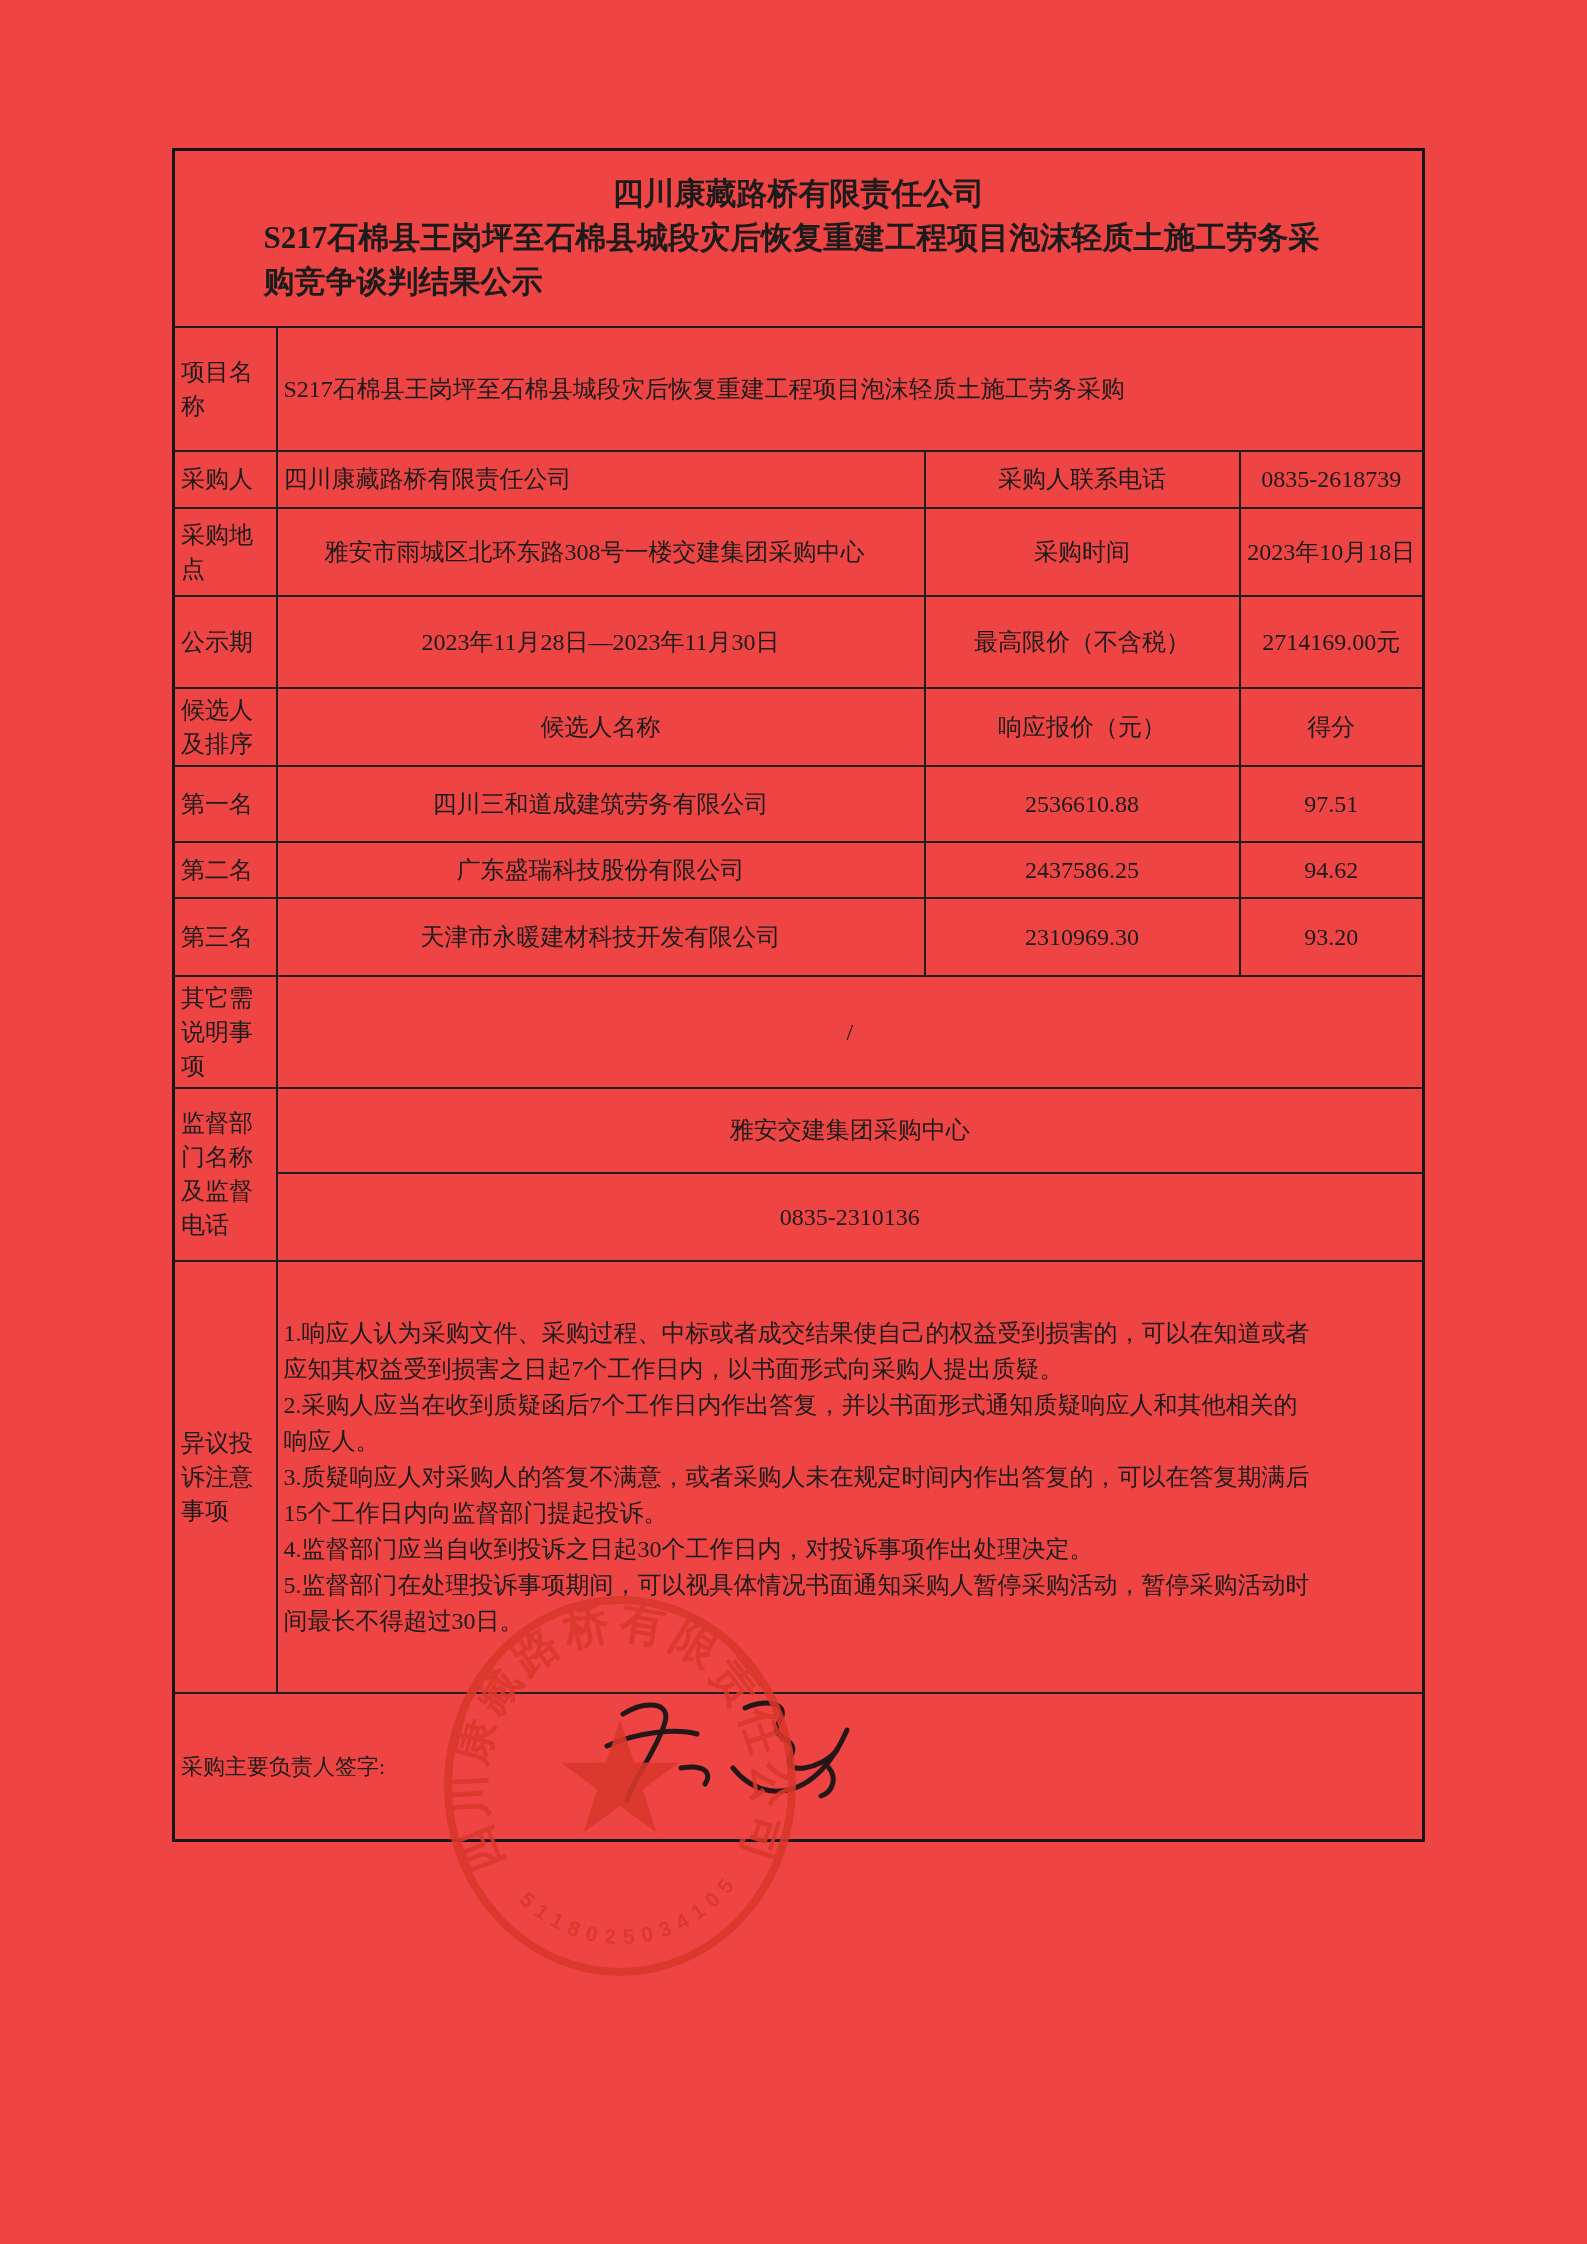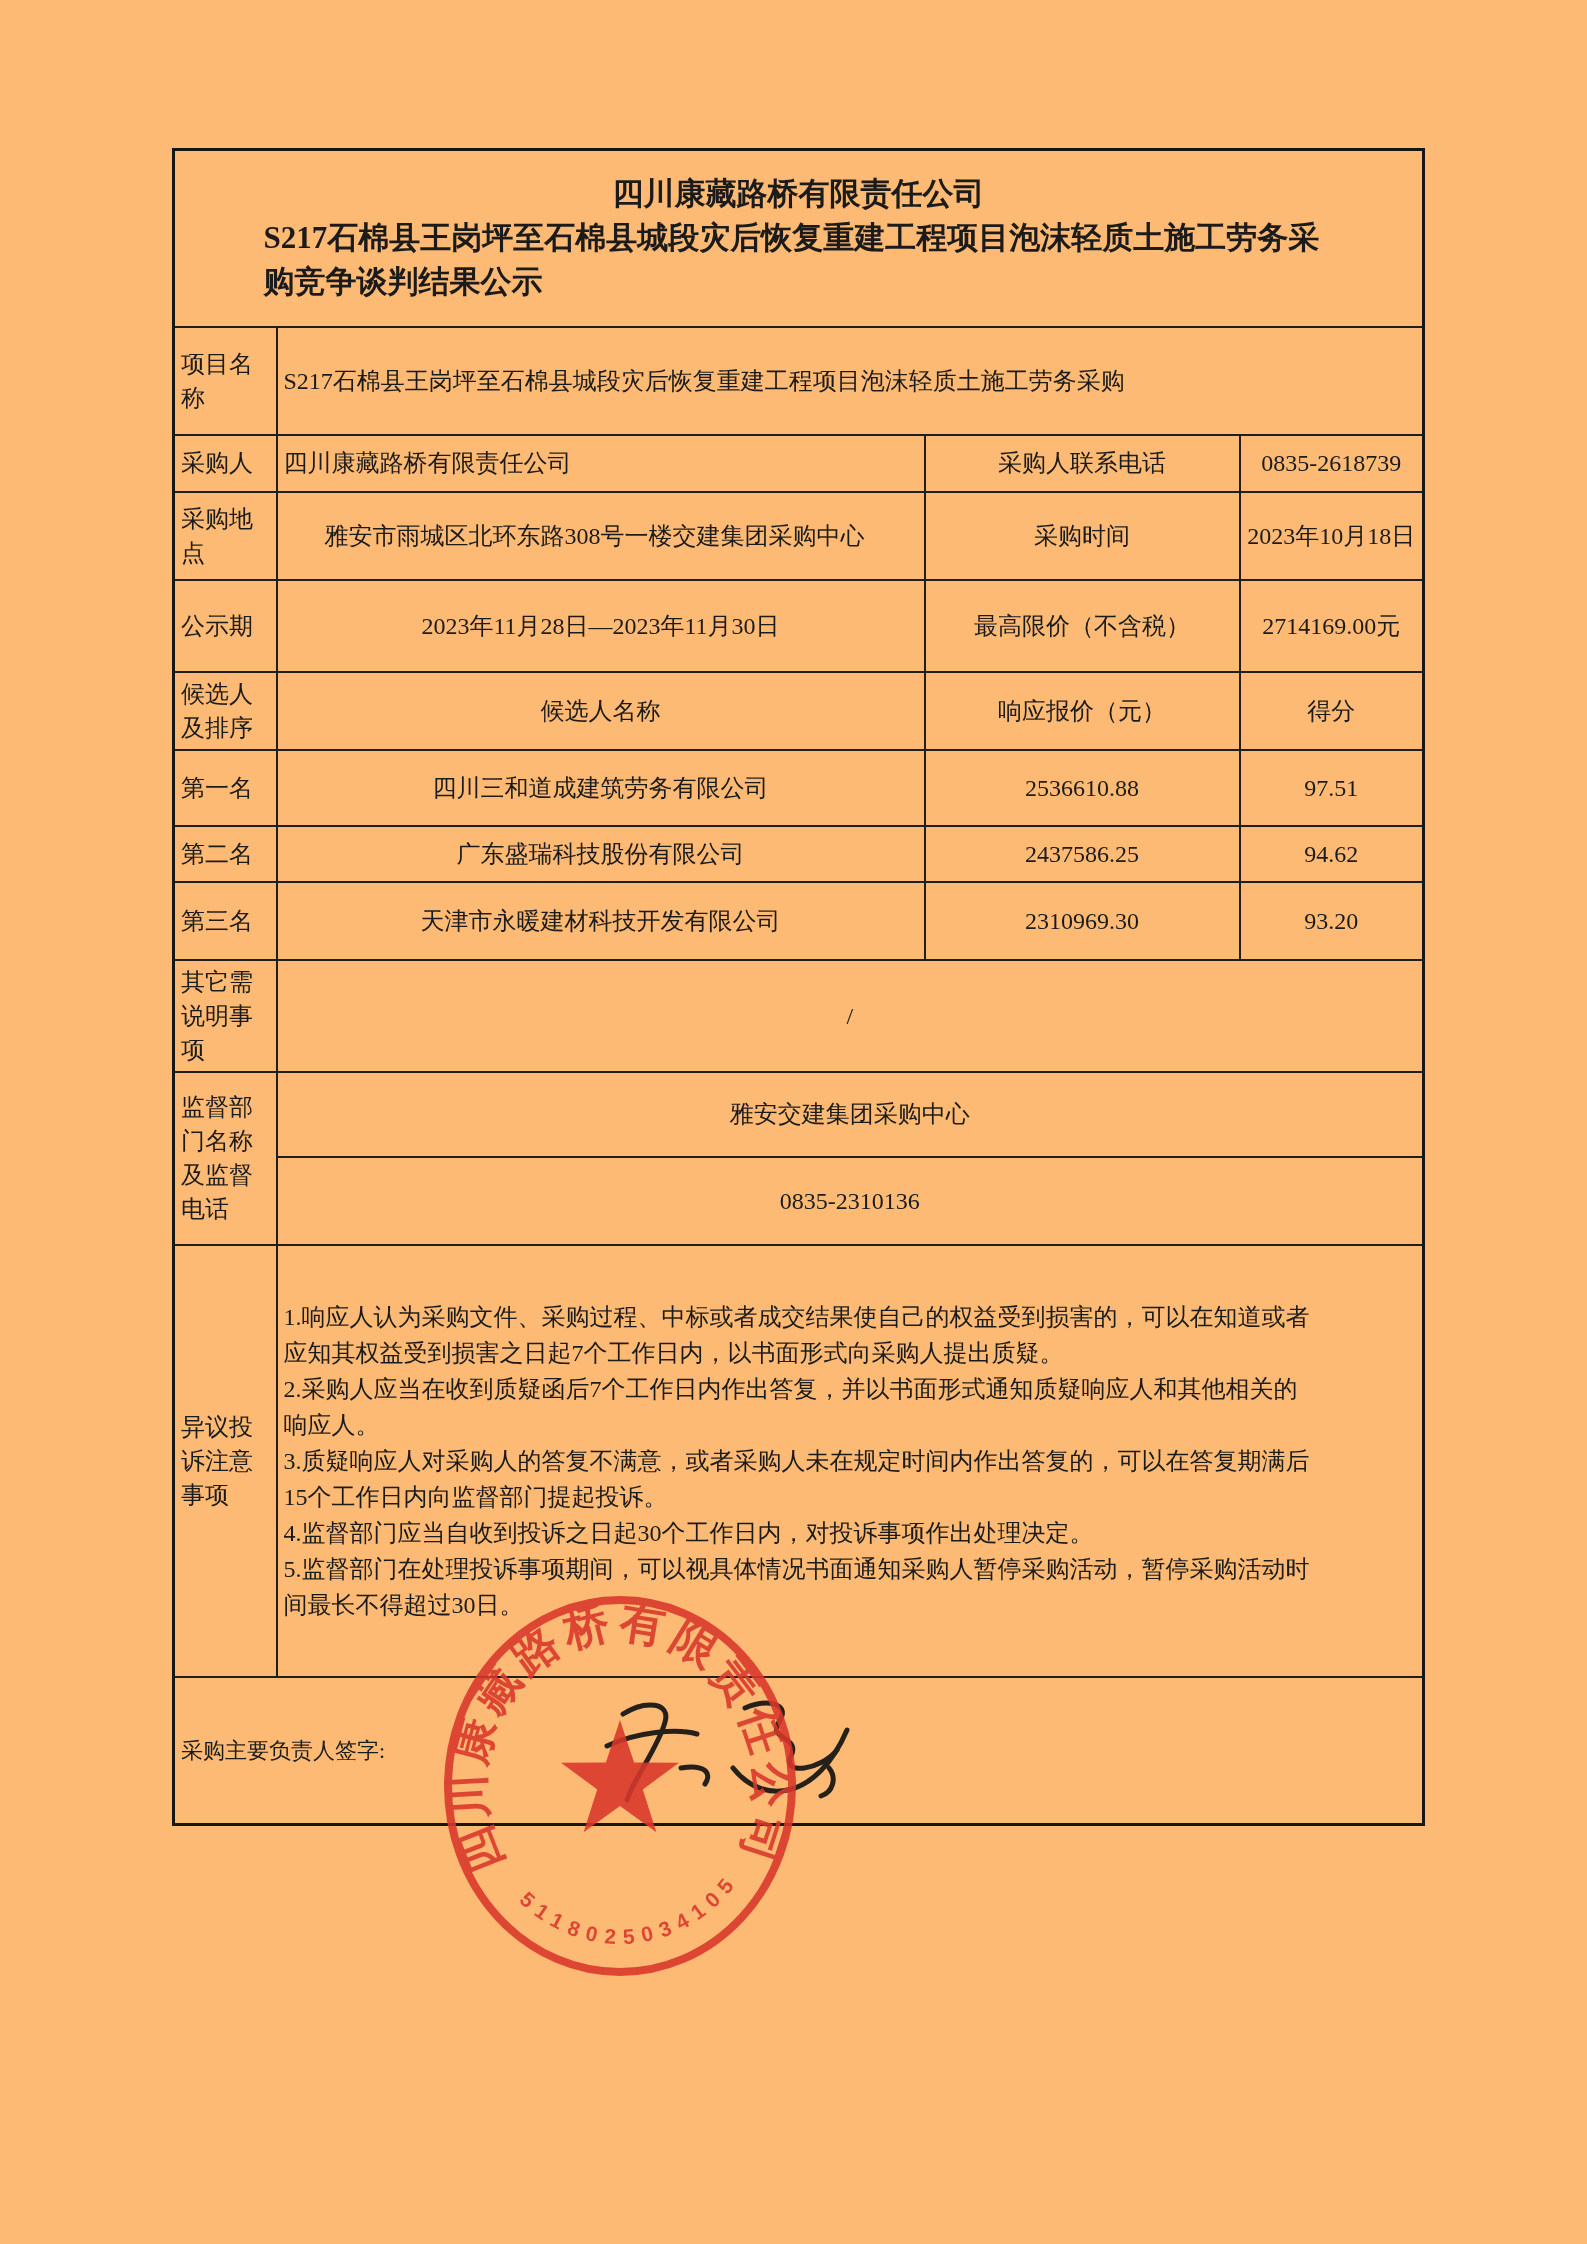--- a/index.html
+++ b/index.html
@@ -1,17 +1,17 @@
 <!DOCTYPE html>
 <html><head>
 <meta charset="utf-8">
 <style>
   html,body{margin:0;padding:0;background:#ffffff;}
   body{width:1587px;height:2244px;font-family:"Liberation Serif", serif;color:#1b1b1b;}
-  .page{position:relative;width:1587px;height:2244px;background:#fdba74;overflow:hidden;}
+  .page{position:relative;width:1587px;height:2244px;background:#ef4444;overflow:hidden;}
 
   table.doc{position:absolute;left:172px;top:148px;width:1250px;border-collapse:collapse;table-layout:fixed;}
   table.doc{border:3px solid #161616;}
   table.doc td{border:2px solid #1f1f1f;font-size:24px;line-height:34px;vertical-align:middle;padding:4px 6px;word-break:break-all;}
 
   td.lbl{text-align:left;padding:4px 2px 4px 7px;}
   .ctr{text-align:center;}
   .lft{text-align:left;padding-left:10px;}
 
   .title-cell{padding:10px 4px;}
@@ -42,21 +42,21 @@
     </colgroup>
 
     <tbody>
         <tr style="height:177px">
       <td colspan="4" class="title-cell">
         <div class="t-company">四川康藏路桥有限责任公司</div>
         <div class="t-sub">S217石棉县王岗坪至石棉县城段灾后恢复重建工程项目泡沫轻质土施工劳务采购竞争谈判结果公示</div>
       </td>
     </tr>
 
-    <tr style="height:108px">
+    <tr style="height:124px">
       <td class="lbl">项目名称</td>
       <td colspan="3" class="lft">S217石棉县王岗坪至石棉县城段灾后恢复重建工程项目泡沫轻质土施工劳务采购</td>
     </tr>
 
     <tr style="height:57px">
       <td class="lbl">采购人</td>
       <td class="lft">四川康藏路桥有限责任公司</td>
       <td class="ctr">采购人联系电话</td>
       <td class="ctr">0835-2618739</td>
     </tr>

